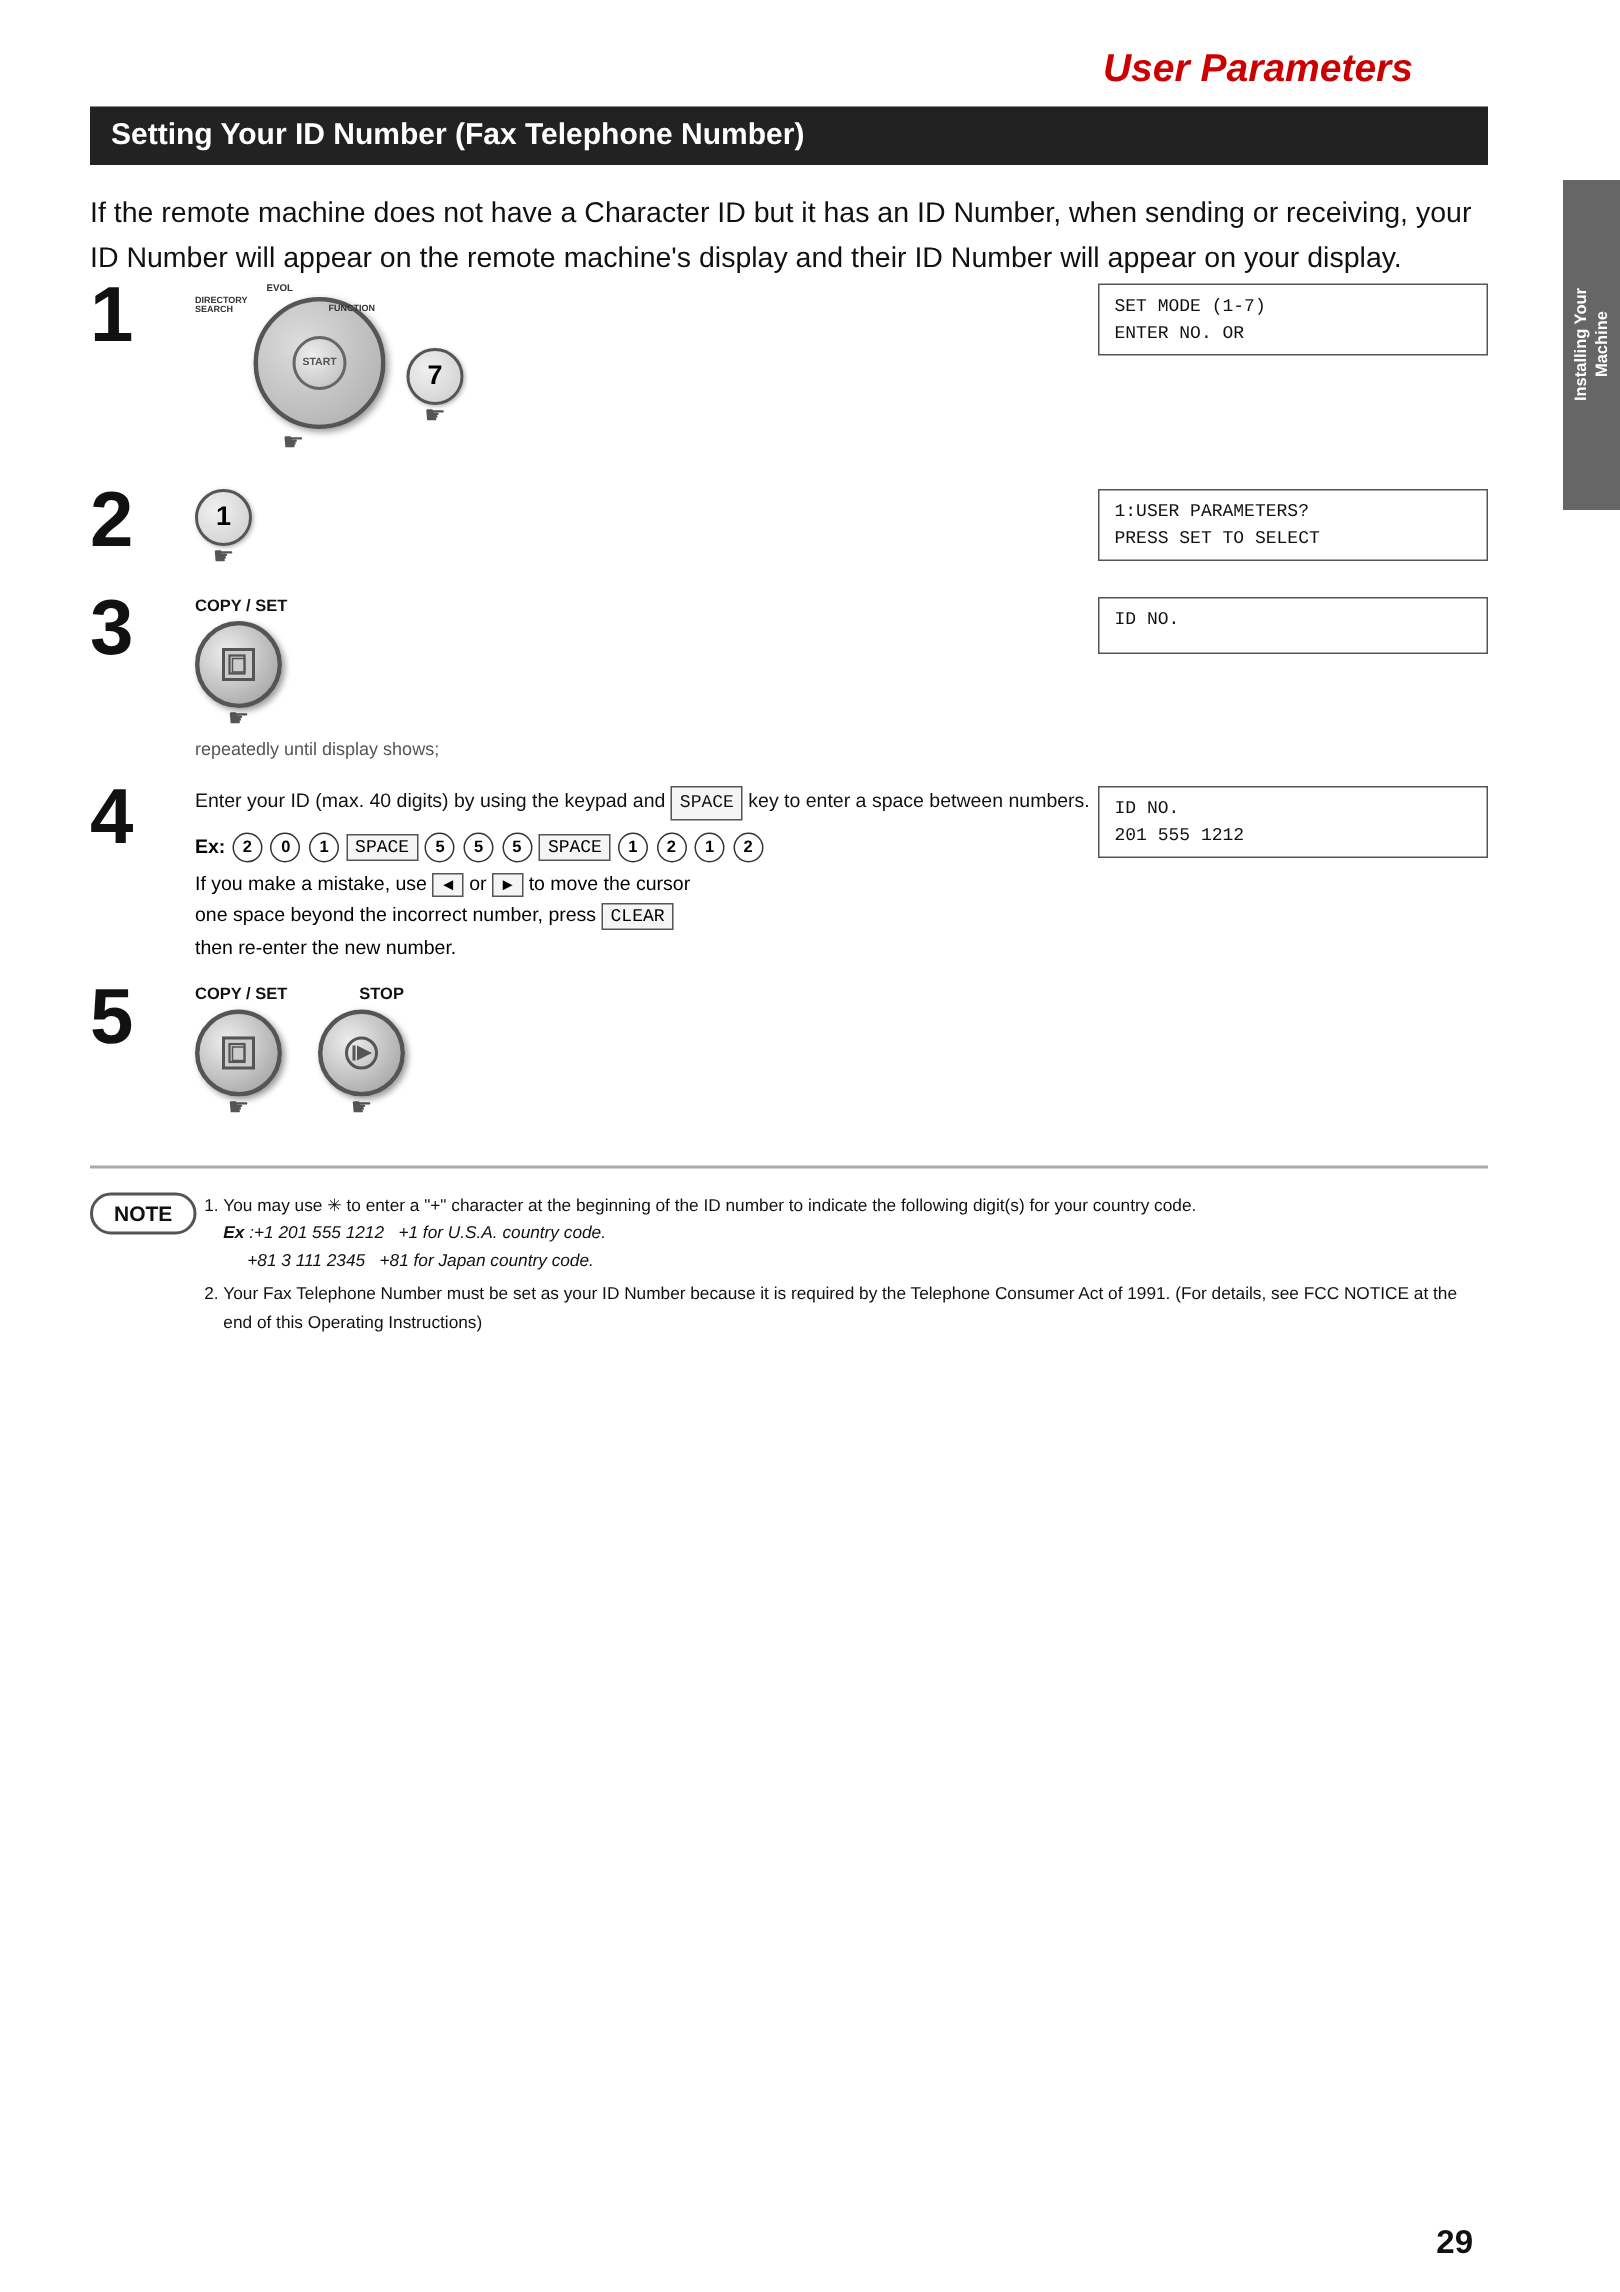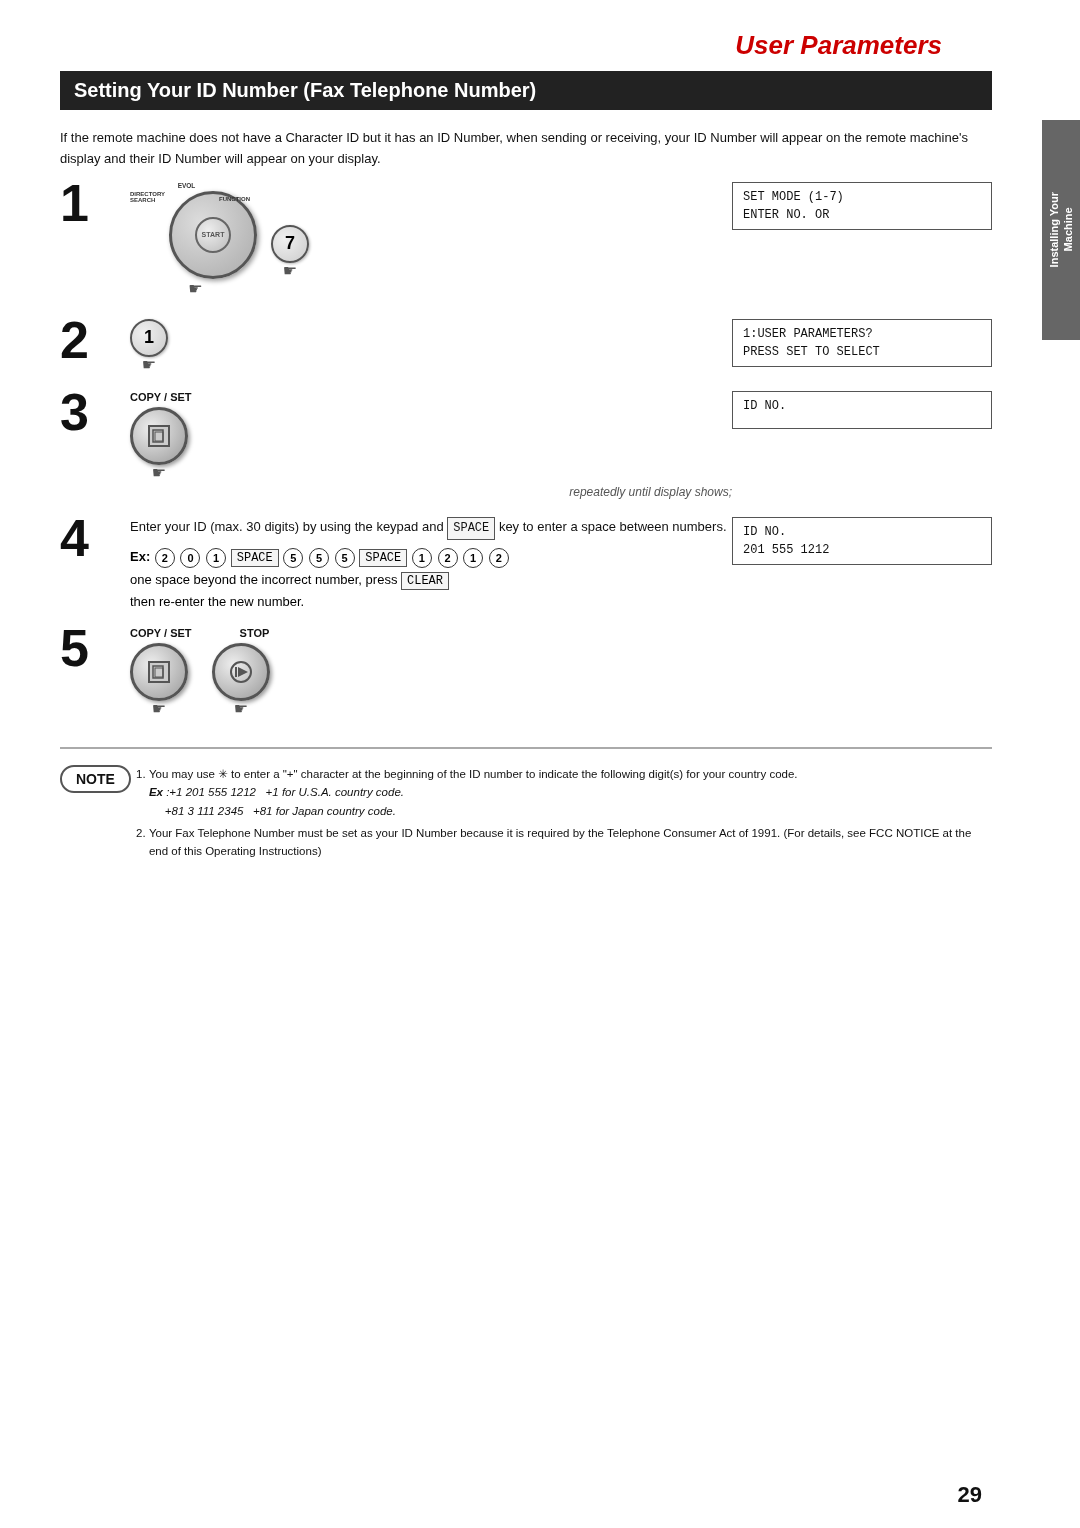--- a/index.html
+++ b/index.html
@@ -70,23 +70,22 @@
       color: #fff;
       font-size: 20px;
       font-weight: bold;
       padding: 8px 14px;
       margin-bottom: 18px;
       display: block;
     }
 
     
     .intro-text {
-      font-size: 13px;
+      font-size: 19px;
       line-height: 1.6;
-      margin-bottom: 12px;
       color: #111;
     }
     .suggest-text {
       font-size: 13px;
       line-height: 1.6;
       margin-bottom: 18px;
       color: #111;
     }
 
     
@@ -202,23 +201,21 @@
       border: 1px solid #555;
       padding: 1px 4px;
       font-size: 11px;
       background: #f5f5f5;
     }
 
     
     .repeat-text {
       font-size: 12px;
       color: #555;
-      font-style: italic;
       margin-top: 4px;
-      text-align: right;
     }
 
     
     .step5-buttons {
       display: flex;
       gap: 24px;
       align-items: flex-end;
     }
 
     
@@ -451,38 +448,45 @@
           </div>
         </div>
       </div>
 
       <div class="step-row">
         <div class="step-number">4</div>
         <div class="step-content">
           <div class="step-row-inner">
             <div class="step-left-part">
               <div class="step4-text">
-                <span>Enter your ID (max. 30 digits) by using the keypad and</span>
+                <span>Enter your ID (max. 40 digits) by using the keypad and</span>
                 <span class="key-box">SPACE</span>
                 <span> key to enter a space between numbers.</span>
               </div>
               <div style="margin-top: 8px; font-size: 13px;">
                 <strong>Ex:</strong>
                 <span class="circle-char">2</span>
                 <span class="circle-char">0</span>
                 <span class="circle-char">1</span>
                 <span class="key-box">SPACE</span>
                 <span class="circle-char">5</span>
                 <span class="circle-char">5</span>
                 <span class="circle-char">5</span>
                 <span class="key-box">SPACE</span>
                 <span class="circle-char">1</span>
                 <span class="circle-char">2</span>
                 <span class="circle-char">1</span>
                 <span class="circle-char">2</span>
+              </div>
+              <div style="margin-top: 6px; font-size: 13px;">
+                <span>If you make a mistake, use</span>
+                <span class="arrow-key">◄</span>
+                or
+                <span class="arrow-key">►</span>
+                <span>to move the cursor</span>
               </div>
               <div style="margin-top: 4px; font-size: 13px;">
                 <span>one space beyond the incorrect number, press</span>
                 <span class="key-box">CLEAR</span>
               </div>
               <div style="margin-top: 4px; font-size: 13px;">
                 <span>then re-enter the new number.</span>
               </div>
             </div>
             <div class="step-right-part">

